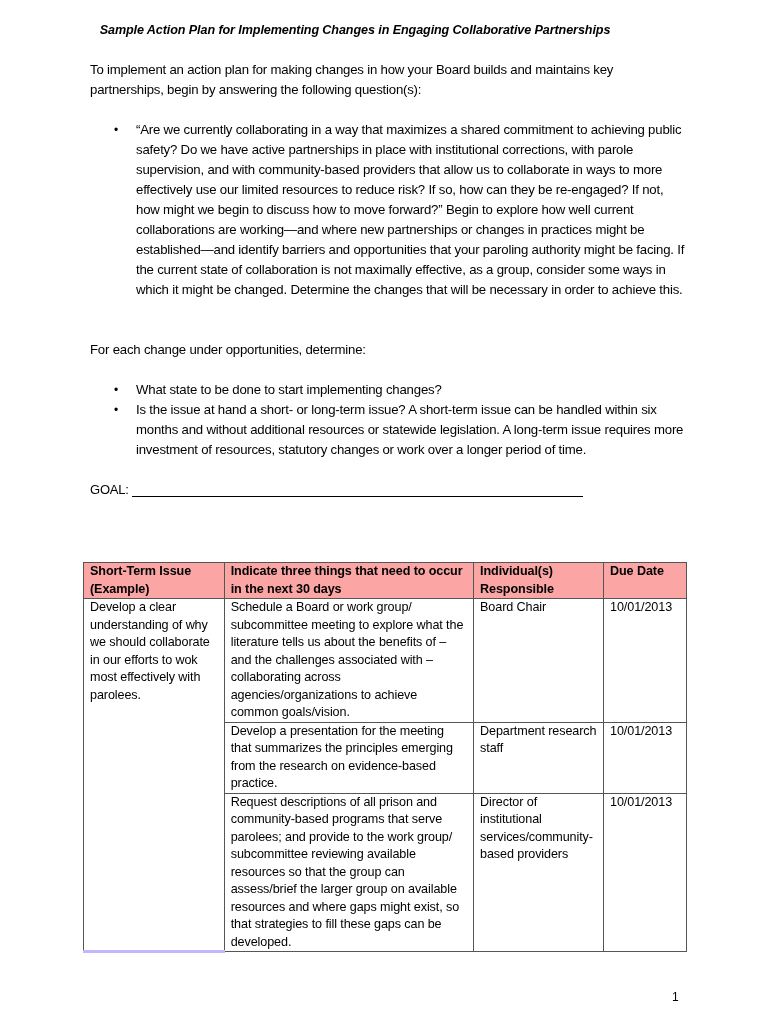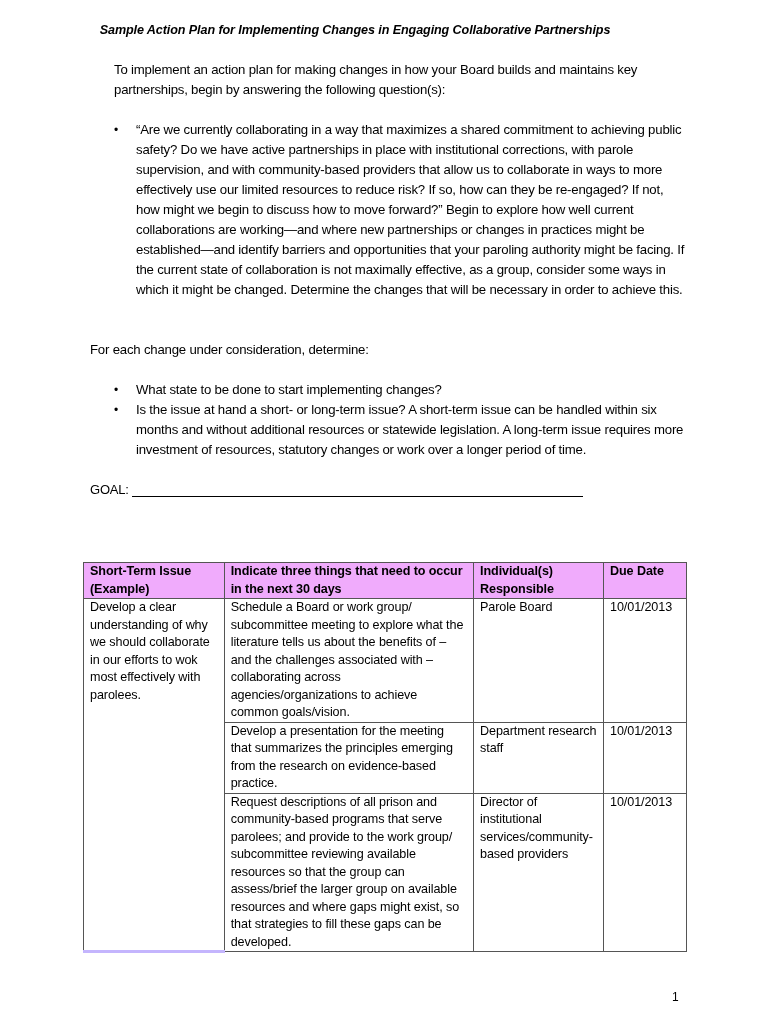--- a/index.html
+++ b/index.html
@@ -10,41 +10,41 @@
            font-weight: bold; font-style: italic; font-size: 12.6px; letter-spacing: -0.1px; }
   .para { position: absolute; left: 90px; width: 600px; font-size: 13.2px; line-height: 20px; letter-spacing: -0.2px; }
   .bullets { position: absolute; left: 90px; width: 600px; margin: 0; padding: 0; list-style: none; }
   .bullets li { position: relative; padding-left: 46px; font-size: 13.2px; line-height: 20px; letter-spacing: -0.2px; }
   .bullets li .dot { position: absolute; left: 24px; top: 0; font-size: 12px; }
   .field { position: absolute; left: 90px; font-size: 13px; display: flex; align-items: flex-end; letter-spacing: -0.2px; }
   .field .line { border-bottom: 1px solid #000; height: 14px; margin-left: 3px; }
   table.plan { position: absolute; left: 83px; top: 562px; width: 604px; border-collapse: collapse;
                font-size: 12.6px; line-height: 17.5px; letter-spacing: -0.1px; }
   table.plan th, table.plan td { border: 1px solid #555; vertical-align: top; text-align: left; padding: 0 6px; }
-  table.plan th { background: #f0abfc; font-weight: bold; }
+  table.plan th { background: #fca5a5; font-weight: bold; }
   table.plan td.merged { border-bottom: 3px solid #c4b5fd; }
   .pagenum { position: absolute; left: 672px; top: 990px; font-size: 12px; }
 </style>
 </head>
 <body>
 
 <div class="page">
 
   <div class="title">Sample Action Plan for Implementing Changes in Engaging Collaborative Partnerships</div>
 
-  <div class="para" style="top:60px;margin-left:24px;">To implement an action plan for making changes in how your Board builds and maintains key partnerships, begin by answering the following question(s):</div>
+  <div class="para" style="top:60px;">To implement an action plan for making changes in how your Board builds and maintains key partnerships, begin by answering the following question(s):</div>
 
   <ul class="bullets" style="top:120px;">
     <li>
       <span class="dot">•</span>
       <span>“Are we currently collaborating in a way that maximizes a shared commitment to achieving public safety?  Do we have active partnerships in place with institutional corrections, with parole supervision, and with community-based providers that allow us to collaborate in ways to more effectively use our limited resources to reduce risk?  If so, how can they be re-engaged?  If not, how might we begin to discuss how to move forward?”  Begin to explore how well current collaborations are working—and where new partnerships or changes in practices might be established—and identify barriers and opportunities that your paroling authority might be facing.  If the current state of collaboration is not maximally effective, as a group, consider some ways in which it might be changed.  Determine the changes that will be necessary in order to achieve this.</span>
     </li>
   </ul>
 
-  <div class="para" style="top:340px;">For each change under consideration, determine:</div>
+  <div class="para" style="top:340px;">For each change under opportunities, determine:</div>
 
   <ul class="bullets" style="top:380px;">
     <li>
       <span class="dot">•</span>
       <span>What state to be done to start implementing changes?</span>
     </li>
     <li>
       <span class="dot">•</span>
       <span>Is the issue at hand a short- or long-term issue? A short-term issue can be handled within six months and without additional resources or statewide legislation. A long-term issue requires more investment of resources, statutory changes or work over a longer period of time.</span>
     </li>
@@ -68,21 +68,21 @@
         <th>Short-Term Issue (Example)</th>
         <th>Indicate three things that need to occur in the next 30 days</th>
         <th>Individual(s) Responsible</th>
         <th>Due Date</th>
       </tr>
     </thead>
     <tbody>
       <tr>
         <td class="merged" rowspan="3">Develop a clear understanding of why we should collaborate in our efforts to wok most effectively with parolees.</td>
         <td>Schedule a Board or work group/ subcommittee meeting to explore what the literature tells us about the benefits of – and the challenges associated with – collaborating across agencies/organizations to achieve common goals/vision.</td>
-        <td>Parole Board</td>
+        <td>Board Chair</td>
         <td>10/01/2013</td>
       </tr>
       <tr>
         <td>Develop a presentation for the meeting that summarizes the principles emerging from the research on evidence-based practice.</td>
         <td>Department research staff</td>
         <td>10/01/2013</td>
       </tr>
       <tr>
         <td>Request descriptions of all prison and community-based programs that serve parolees; and provide to the work group/ subcommittee reviewing available resources so that the group can assess/brief the larger group on available resources and where gaps might exist, so that strategies to fill these gaps can be developed.</td>
         <td>Director of institutional services/community-based providers</td>

